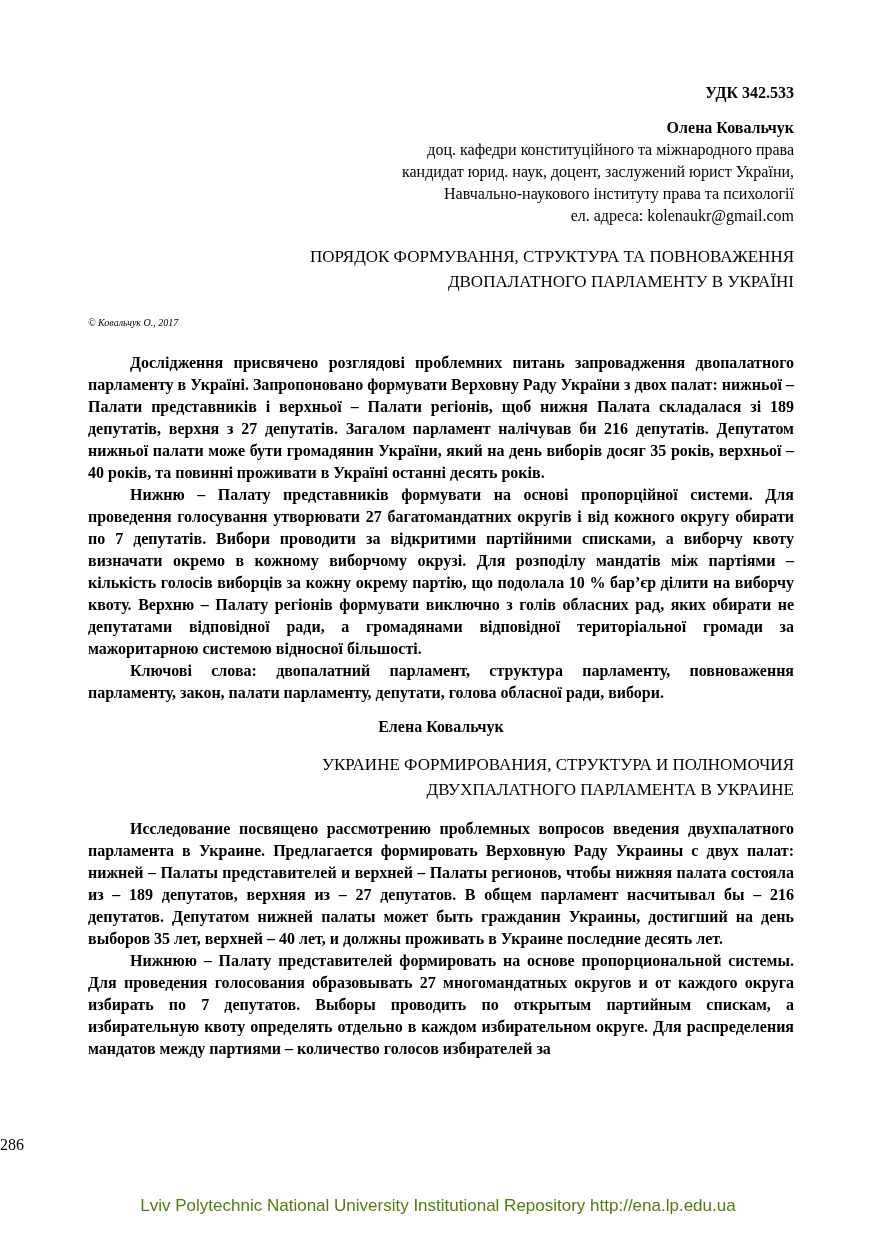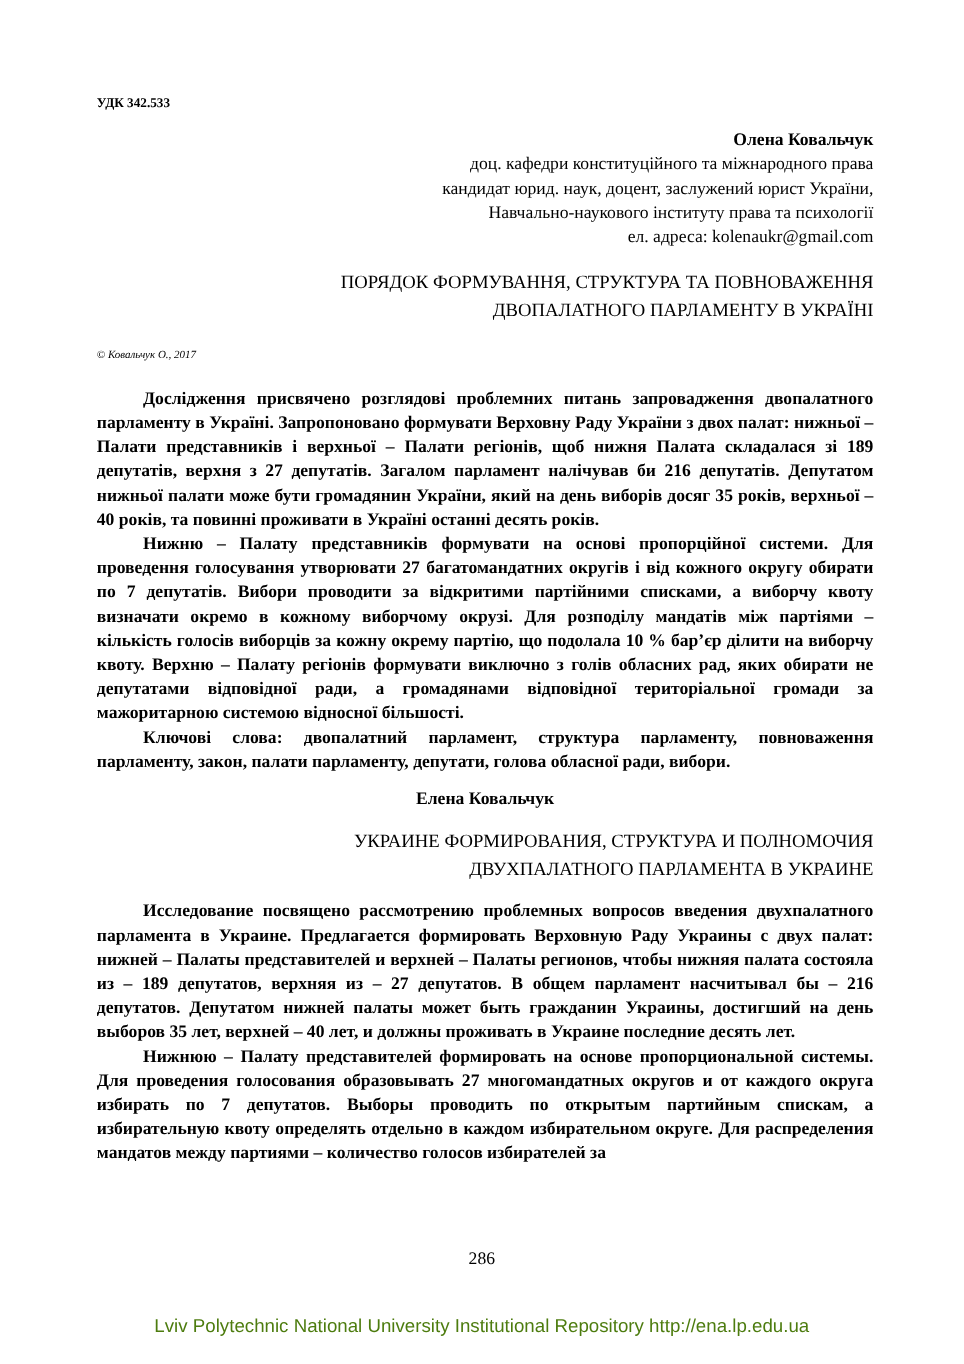--- a/index.html
+++ b/index.html
@@ -8,22 +8,23 @@
     width: 876px;
     height: 1240px;
     background: #ffffff;
     color: #000000;
     font-family: "Liberation Serif", serif;
     box-sizing: border-box;
     padding: 82px 82px 0 88px;
     overflow: hidden;
   }
   .udc {
+    text-align: right;
     font-weight: bold;
-    font-size: 12px;
+    font-size: 16px;
     line-height: 22px;
   }
   .author-block {
     text-align: right;
     margin-top: 13px;
     font-size: 16px;
     line-height: 22px;
   }
   .author-name { font-weight: bold; }
   .cred-line { font-weight: normal; }
@@ -56,21 +57,21 @@
     font-weight: bold;
     font-size: 16px;
     line-height: 22px;
     margin-top: 12px;
   }
   .page-number {
     position: absolute;
     top: 1134px;
     left: 0;
     right: 0;
-    text-align: center;
+    text-align: left;
     font-size: 16px;
     line-height: 22px;
     font-weight: normal;
   }
   .repo-footer {
     position: absolute;
     top: 1196px;
     left: 0;
     right: 0;
     text-align: center;

